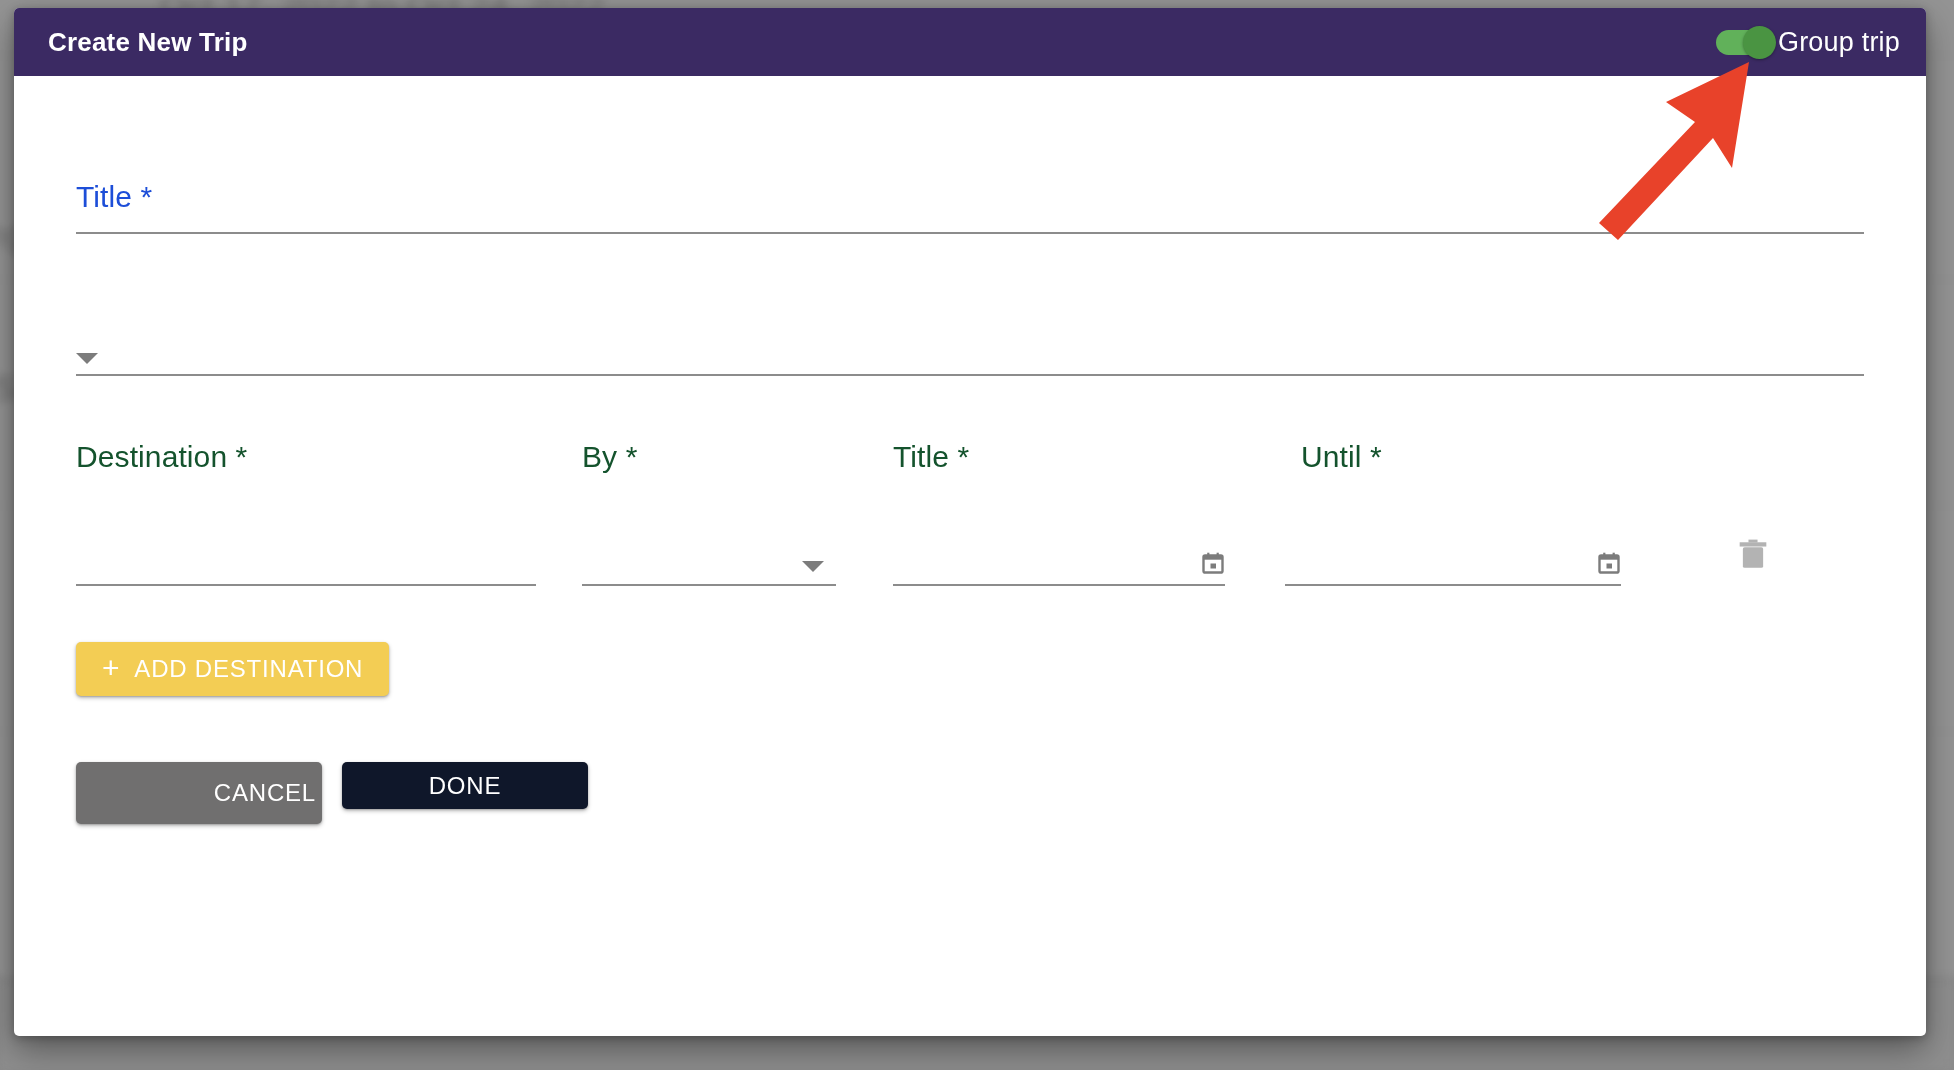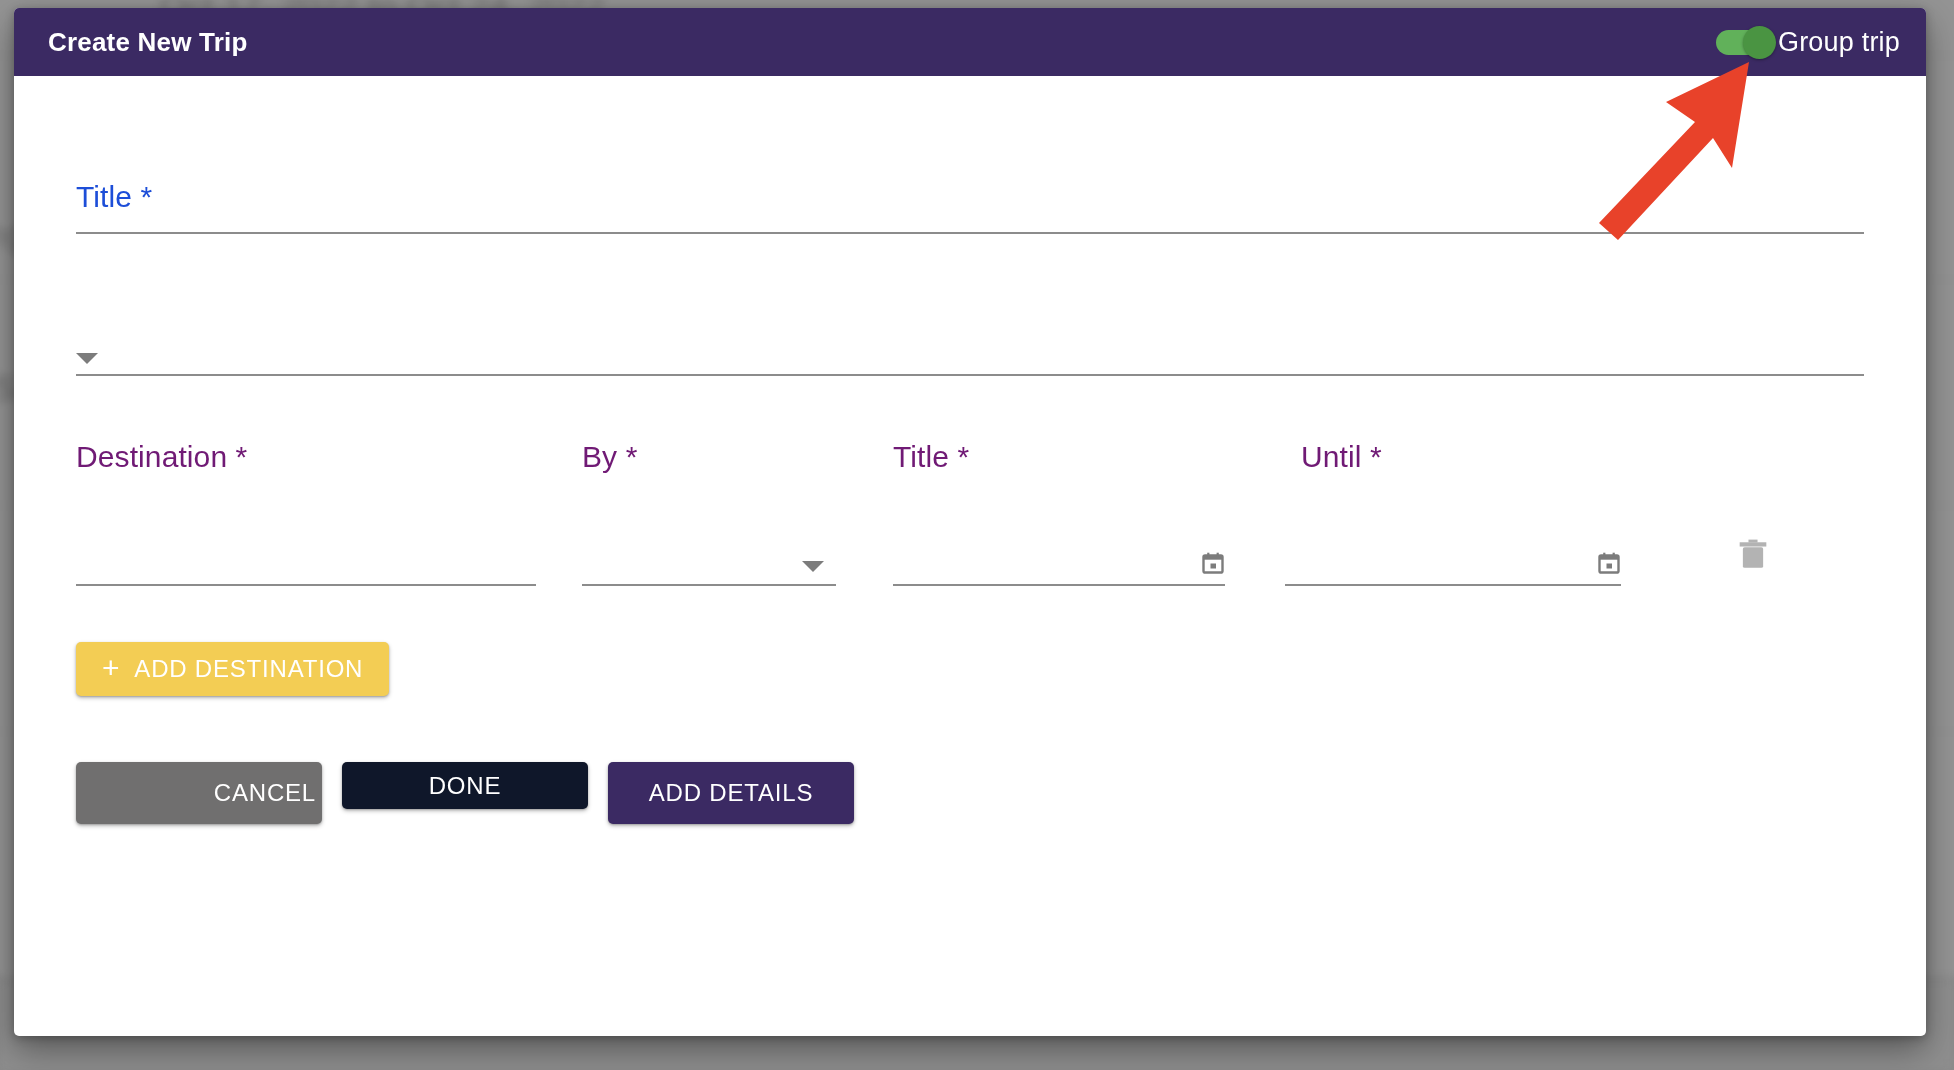--- a/index.html
+++ b/index.html
@@ -160,21 +160,21 @@
 
   
   .dest-block { margin-top: 64px; }
 
   .dest-labels {
     display: flex;
     align-items: flex-start;
   }
   .dest-label {
     font-size: 30px;
-    color: #701a75;
+    color: #14532d;
     letter-spacing: .1px;
     white-space: nowrap;
   }
 
   .dest-inputs {
     display: flex;
     align-items: flex-end;
     margin-top: 60px;
   }
   .col-dest   { width: 460px; }
@@ -379,21 +379,20 @@
       <div class="add-dest-row">
         <button class="btn btn-add-dest">
           <span class="plus-icon">+</span>
           <span>ADD DESTINATION</span>
         </button>
       </div>
 
       <div class="action-row">
         <button class="btn btn-cancel">CANCEL</button>
         <button class="btn btn-done">DONE</button>
-        <button class="btn btn-details">ADD DETAILS</button>
       </div>
 
     </div>
   </div>
 
   <svg class="annot-arrow" viewBox="0 0 230 200">
     <polygon points="155,12 138,118 119,88 24,190 5,173 101,72 72,52" fill="#e8422a"></polygon>
   </svg>
 
 </div>

